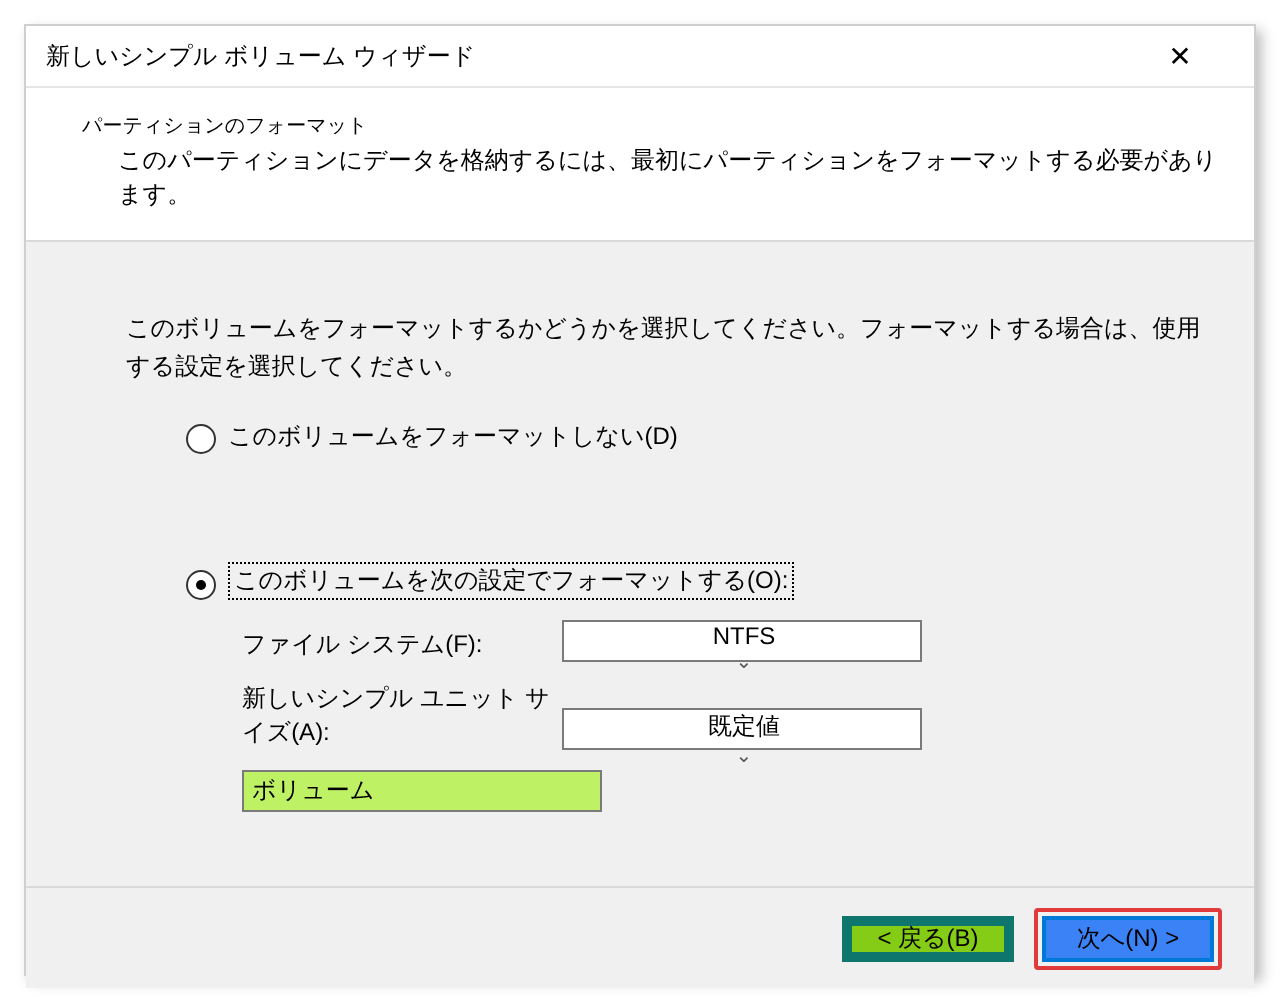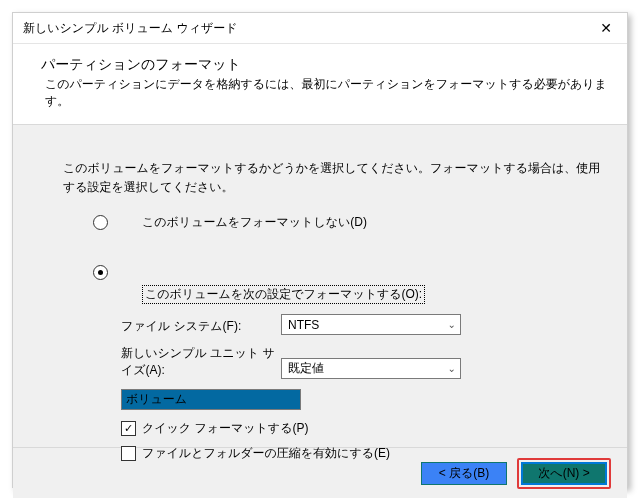--- a/index.html
+++ b/index.html
@@ -20,46 +20,46 @@
     height: 474px;
     box-shadow: 3px 3px 6px rgba(0,0,0,0.25);
     background: #ffffff;
     border: 1px solid #cfcfcf;
   }
   .titlebar {
     height: 30px;
     display: flex;
     align-items: center;
     justify-content: space-between;
-    padding: 0 0 0 10px;
+    padding: 0 16px 0 10px;
     border-bottom: 1px solid #e5e5e5;
   }
   .titlebar .title {
     font-size: 12px;
   }
   .titlebar .close {
     width: 42px;
     height: 30px;
     display: flex;
     align-items: center;
     justify-content: center;
     font-size: 14px;
     font-family: Arial, sans-serif;
   }
   .header {
     padding: 12px 18px 8px 28px;
   }
   .header .heading {
-    font-size: 14px;
+    font-size: 10px;
     font-weight: 400;
     margin-bottom: 2px;
   }
   .header .subheading {
     font-size: 12px;
-    margin-left: 4px;
+    margin-left: 18px;
   }
   .divider {
     height: 1px;
     background: #d9d9d9;
     margin: 6px 0 0 0;
   }
   .body {
     background: #f0f0f0;
     padding: 18px 24px 10px 24px;
     height: 322px;
@@ -67,23 +67,22 @@
   }
   .instruction {
     margin: 16px 0 0 26px;
     line-height: 1.55;
   }
   .options {
     margin: 18px 0 0 56px;
   }
   .opt-row {
     display: flex;
-    align-items: center;
+    align-items: flex-end;
     margin-bottom: 10px;
-    gap: 28px;
   }
   .radio {
     width: 13px;
     height: 13px;
     border: 1px solid #333;
     border-radius: 50%;
     margin-right: 6px;
     display: inline-flex;
     align-items: center;
     justify-content: center;
@@ -115,30 +114,31 @@
   .dropdown {
     width: 180px;
     height: 21px;
     border: 1px solid #7a7a7a;
     background: #ffffff;
     display: flex;
     align-items: center;
     justify-content: space-between;
     padding: 0 4px 0 6px;
     box-sizing: border-box;
+    flex-direction: column;
   }
   .dropdown .chev {
     font-size: 10px;
     color: #555;
   }
   .textbox {
     width: 180px;
     height: 21px;
     border: 1px solid #7a7a7a;
-    background: #0369a1;
+    background: #bef264;
     padding: 0 4px;
     box-sizing: border-box;
     font-family: inherit;
     font-size: 12px;
     outline: none;
   }
   .checks {
     margin: 8px 0 0 84px;
   }
   .chk-row {
@@ -168,32 +168,32 @@
     border-top: 1px solid #d9d9d9;
     display: flex;
     align-items: center;
     justify-content: flex-end;
     padding: 0 16px;
     gap: 10px;
   }
   .btn {
     min-width: 86px;
     height: 23px;
-    border: 1px solid #0f766e;
-    background: #3b82f6;
+    border: 5px solid #0f766e;
+    background: #84cc16;
     display: inline-flex;
     align-items: center;
     justify-content: center;
     font-size: 12px;
     padding: 0 8px;
     box-sizing: border-box;
   }
   .btn.default {
     border: 2px solid #0078d7;
-    background: #0f766e;
+    background: #3b82f6;
   }
   .highlight-next {
     border: 2px solid #e03a3a;
     padding: 2px;
     display: inline-flex;
     border-radius: 2px;
   }
 </style>
 </head>
 <body>
@@ -241,30 +241,20 @@
         <div class="dropdown">
           <span>既定値</span>
           <span class="chev">⌄</span>
         </div>
       </div>
       <div class="set-row">
         <input class="textbox" type="text" value="ボリューム" style="">
       </div>
     </div>
 
-    <div class="checks">
-      <div class="chk-row">
-        <span class="checkbox checked"></span>
-        <span>クイック フォーマットする(P)</span>
-      </div>
-      <div class="chk-row">
-        <span class="checkbox"></span>
-        <span>ファイルとフォルダーの圧縮を有効にする(E)</span>
-      </div>
-    </div>
   </div>
 
   <div class="footer">
     <div class="btn">
       <span>&lt; 戻る(B)</span>
     </div>
     <span class="highlight-next">
       <div class="btn default">
         <span>次へ(N) &gt;</span>
       </div>

